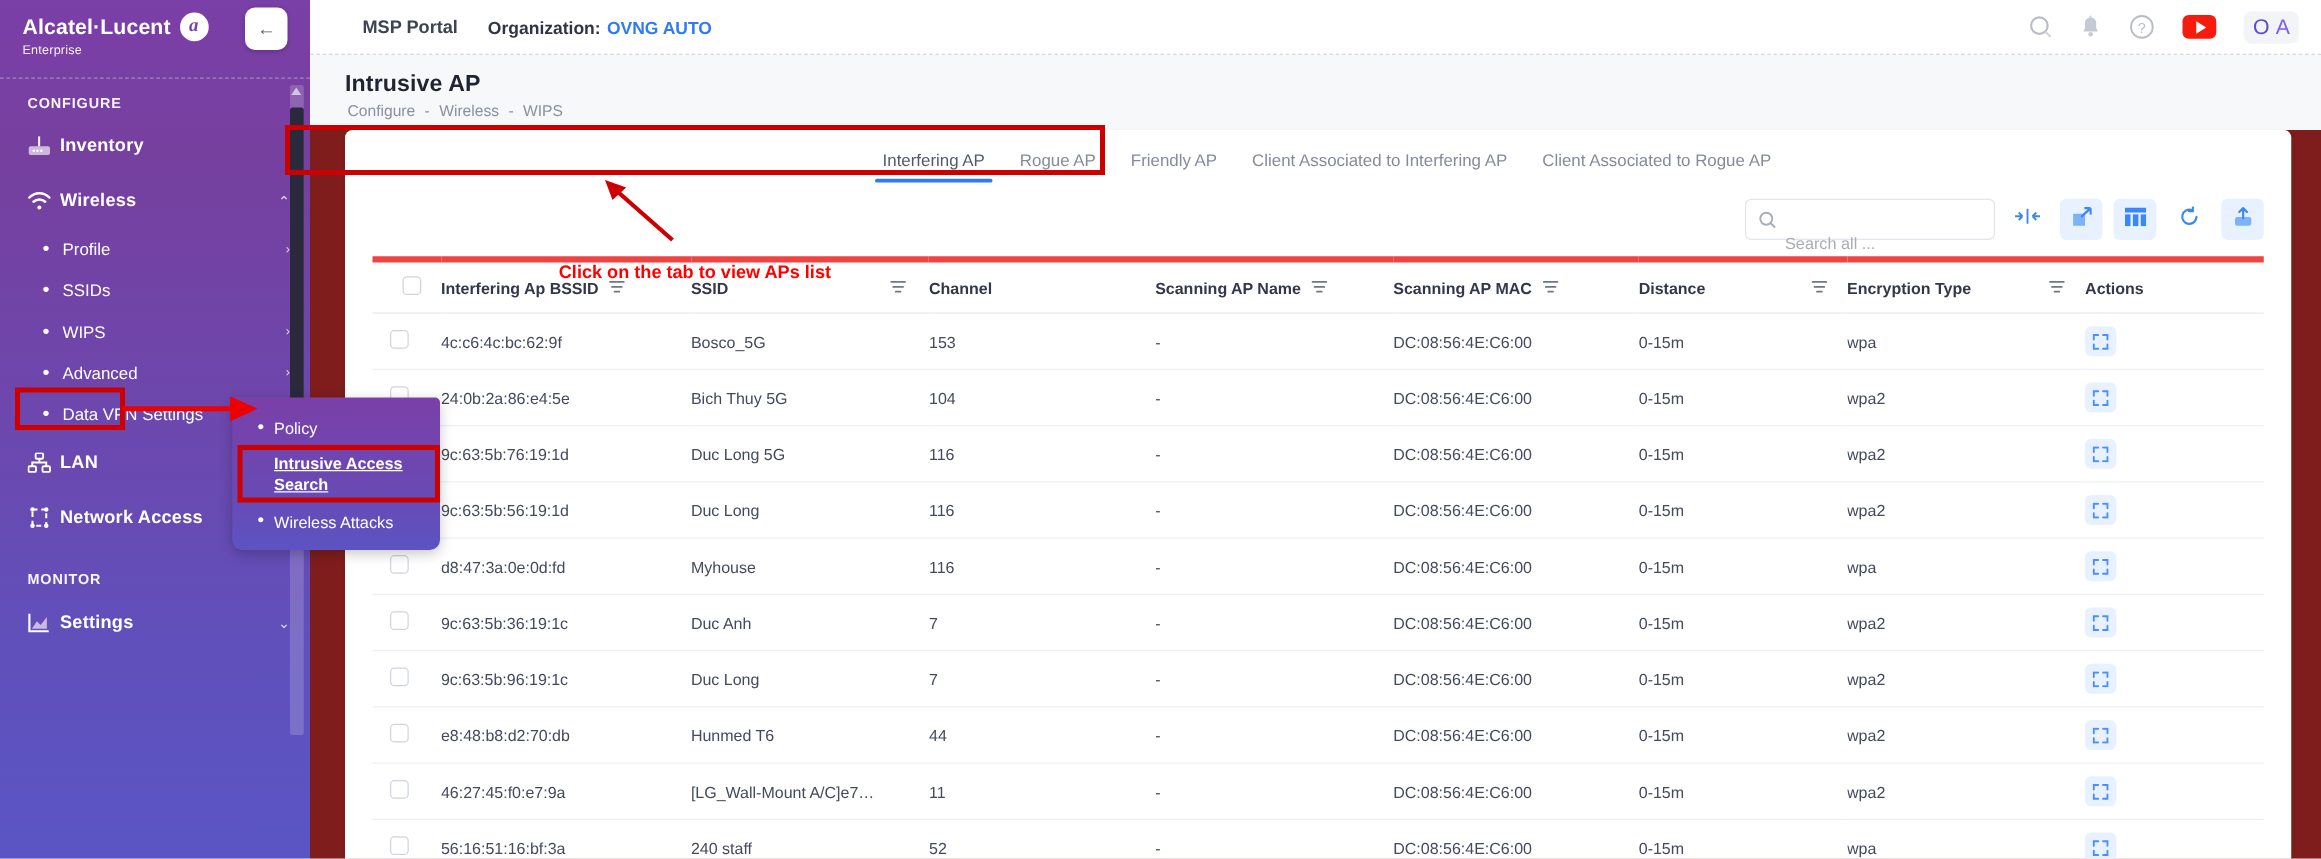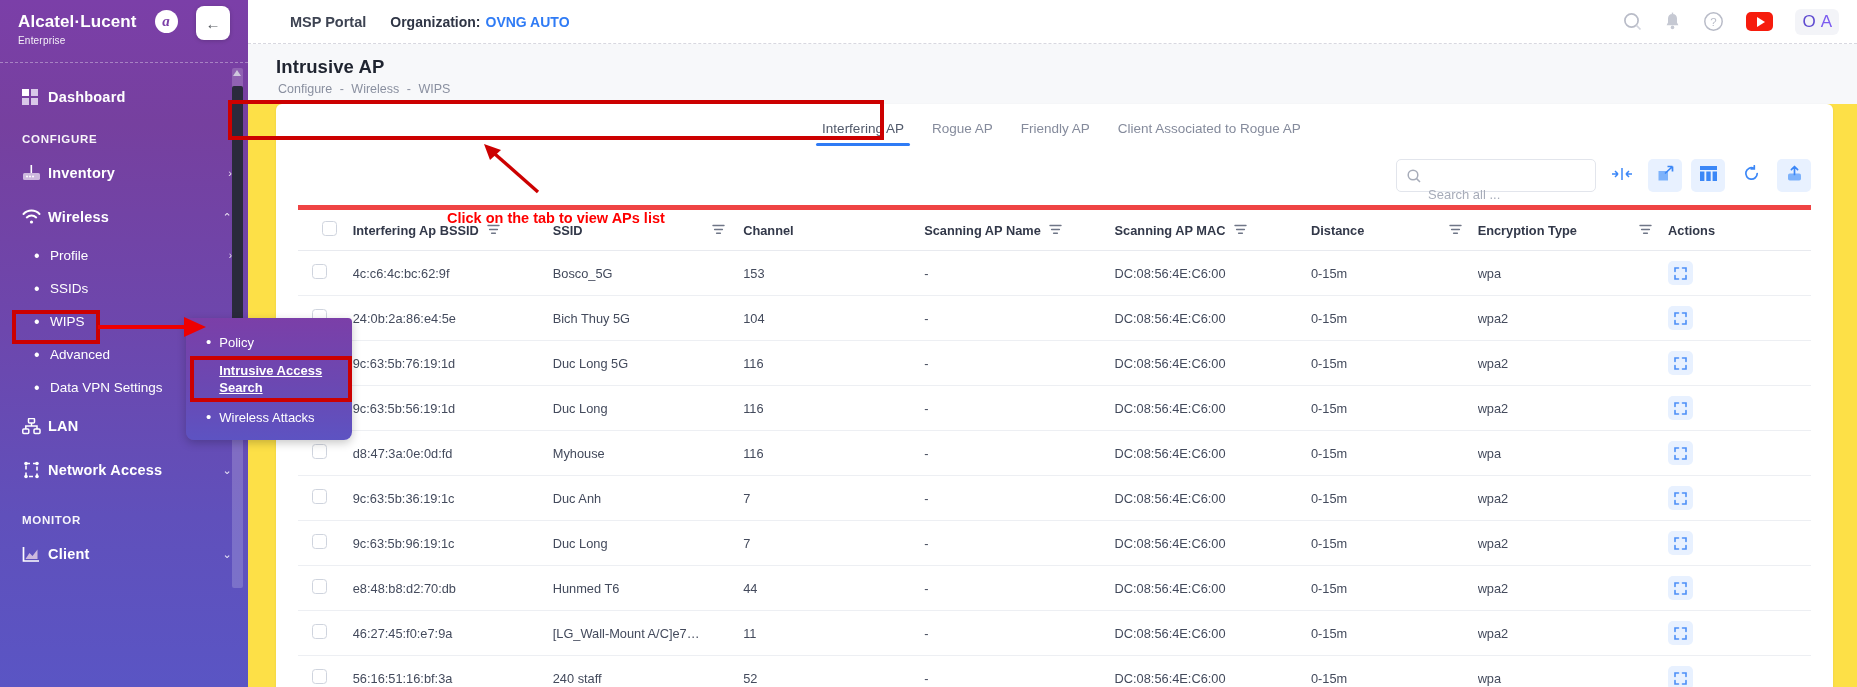--- a/index.html
+++ b/index.html
@@ -11,21 +11,21 @@
   }
   .app { position: relative; width: 1857px; height: 687px; display: flex; }
 
   
   .sidebar {
     width: 248px; height: 687px; flex: 0 0 248px;
     background: linear-gradient(180deg,#7b3fa8 0%, #76409f 18%, #6d47ad 48%, #6050bb 75%, #5a55c4 100%);
     position: relative; color: #fff; overflow: hidden;
   }
   .logo-wrap { height: 56px; padding: 10px 0 0 18px; }
-  .logo-row { display: flex; align-items: center; gap: 18px; }
+  .logo-row { display: flex; align-items: center; gap: 7px; }
   .logo-text { font-size: 17px; font-weight: 700; letter-spacing: .1px; line-height: 1; }
   .logo-mark {
     width: 23px; height: 23px; border-radius: 50%; background: #fff; color: #7b3fa8;
     display: flex; align-items: center; justify-content: center;
     font-size: 15px; font-weight: 700; font-style: italic; font-family: "Liberation Serif", serif;
   }
   .logo-sub { font-size: 10px; margin-top: 2px; opacity: .92; letter-spacing: .2px; }
   .side-divider { border-top: 1px dashed rgba(255,255,255,.35); margin: 6px 0 0 0; }
 
   .nav-item {
@@ -57,21 +57,21 @@
      border-left: 4px solid transparent; border-right: 4px solid transparent; border-bottom: 6px solid #cfc7dd; }
 
   
   .collapse-btn {
     position: absolute; left: 196px; top: 6px; width: 34px; height: 34px;
     background: #fff; border-radius: 8px; box-shadow: 0 1px 4px rgba(0,0,0,.18);
     display: flex; align-items: center; justify-content: center; color: #54595f; font-size: 15px; z-index: 30;
   }
 
   
-  .main { flex: 1; height: 687px; background: #fde047; position: relative; }
+  .main { flex: 1; height: 687px; background: #7f1d1d; position: relative; }
   .topbar {
     height: 44px; background: #fff; display: flex; align-items: center;
     padding-left: 42px; padding-right: 18px; border-bottom: 1px dashed #d8d8e0;
   }
   .msp { font-size: 14.5px; color: #3d4352; font-weight: 600; }
   .org-label { font-size: 14px; color: #2f3545; font-weight: 700; margin-left: 24px; }
   .org-value { font-size: 14px; color: #2f7bf5; font-weight: 700; margin-left: 5px; }
   .topbar-right { margin-left: auto; display: flex; align-items: center; gap: 22px; }
   .tb-icon { color: #b9bcc8; display: flex; align-items: center; }
   .yt {
@@ -177,31 +177,20 @@
   <aside class="sidebar">
     <div class="logo-wrap">
       <div class="logo-row">
         <div class="logo-text">Alcatel·Lucent</div>
         <div class="logo-mark">a</div>
       </div>
       <div class="logo-sub">Enterprise</div>
     </div>
     <div class="side-divider"></div>
 
-    <div class="nav-item" style="margin-top:12px;">
-      <span class="ic">
-        <svg width="17" height="17" viewBox="0 0 17 17">
-          <rect x="0" y="0" width="7" height="7" fill="#ffffff"></rect>
-          <rect x="9" y="0" width="7" height="7" fill="#d8c8e8"></rect>
-          <rect x="0" y="9" width="7" height="7" fill="#d8c8e8"></rect>
-          <rect x="9" y="9" width="7" height="7" fill="#d8c8e8"></rect>
-        </svg>
-      </span>
-      <span class="lbl">Dashboard</span>
-    </div>
 
     <div class="section-label">CONFIGURE</div>
 
     <div class="nav-item">
       <span class="ic">
         <svg width="19" height="17" viewBox="0 0 19 17">
           <rect x="1" y="8" width="17" height="7" rx="1.6" fill="#cdb9de"></rect>
           <rect x="8.5" y="0" width="1.6" height="8" fill="#ffffff"></rect>
           <circle cx="5" cy="11.5" r="1" fill="#ffffff"></circle>
             <circle cx="8" cy="11.5" r="1" fill="#ffffff"></circle>
@@ -277,21 +266,21 @@
 
     <div class="section-label" style="padding-top:22px;">MONITOR</div>
 
     <div class="nav-item">
       <span class="ic">
         <svg width="18" height="17" viewBox="0 0 18 17">
           <path d="M1.5 1 V15 H17" stroke="#ffffff" stroke-width="1.7" fill="none"></path>
           <path d="M3.5 13 L7.5 7 L10.5 10 L15.5 3.5 V13 Z" fill="#cdb9de"></path>
         </svg>
       </span>
-      <span class="lbl">Client</span>
+      <span class="lbl">Settings</span>
       <span class="chev">⌄</span>
     </div>
 
     <div class="side-scroll">
       <div class="uparrow"></div>
       <div class="thumb"></div>
     </div>
   </aside>
 
   <div class="collapse-btn">
@@ -345,20 +334,21 @@
         <span>WIPS</span>
       </div>
     </div>
 
     <div class="card">
 
       <div class="tabs">
         <div class="tab active">Interfering AP</div>
         <div class="tab">Rogue AP</div>
         <div class="tab">Friendly AP</div>
+        <div class="tab">Client Associated to Interfering AP</div>
         <div class="tab">Client Associated to Rogue AP</div>
       </div>
 
       <div class="toolbar">
         <div class="search-box">
           <svg width="14" height="14" viewBox="0 0 14 14">
               <circle cx="6" cy="6" r="4.8" stroke="#a7acb9" stroke-width="1.5" fill="none"></circle>
               <path d="M9.6 9.6 L13 13" stroke="#a7acb9" stroke-width="1.5"></path>
             </svg>
           <span class="ph">Search all ...</span>

